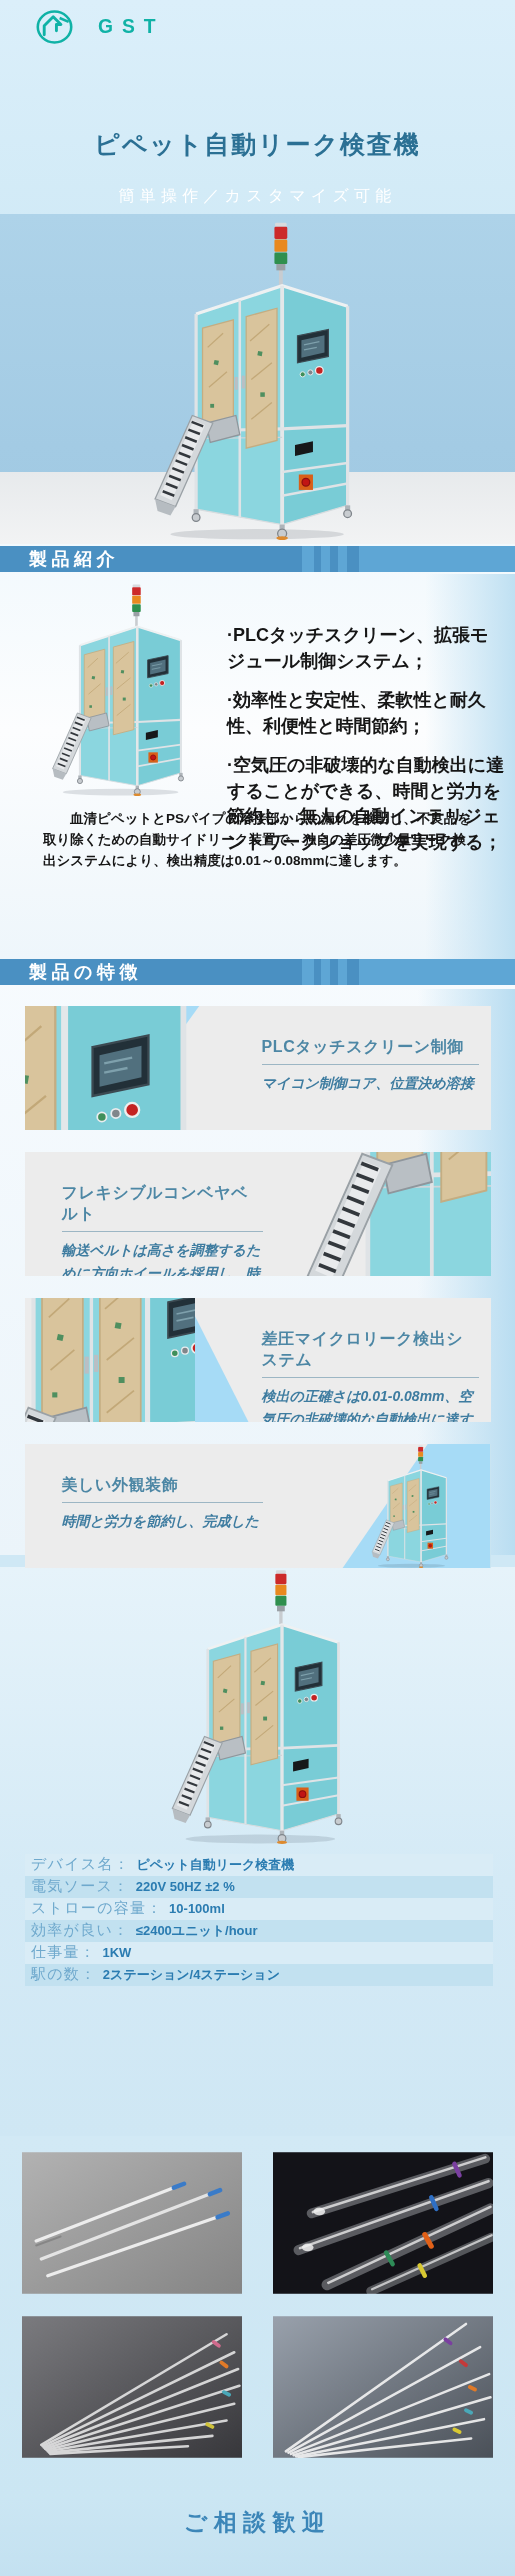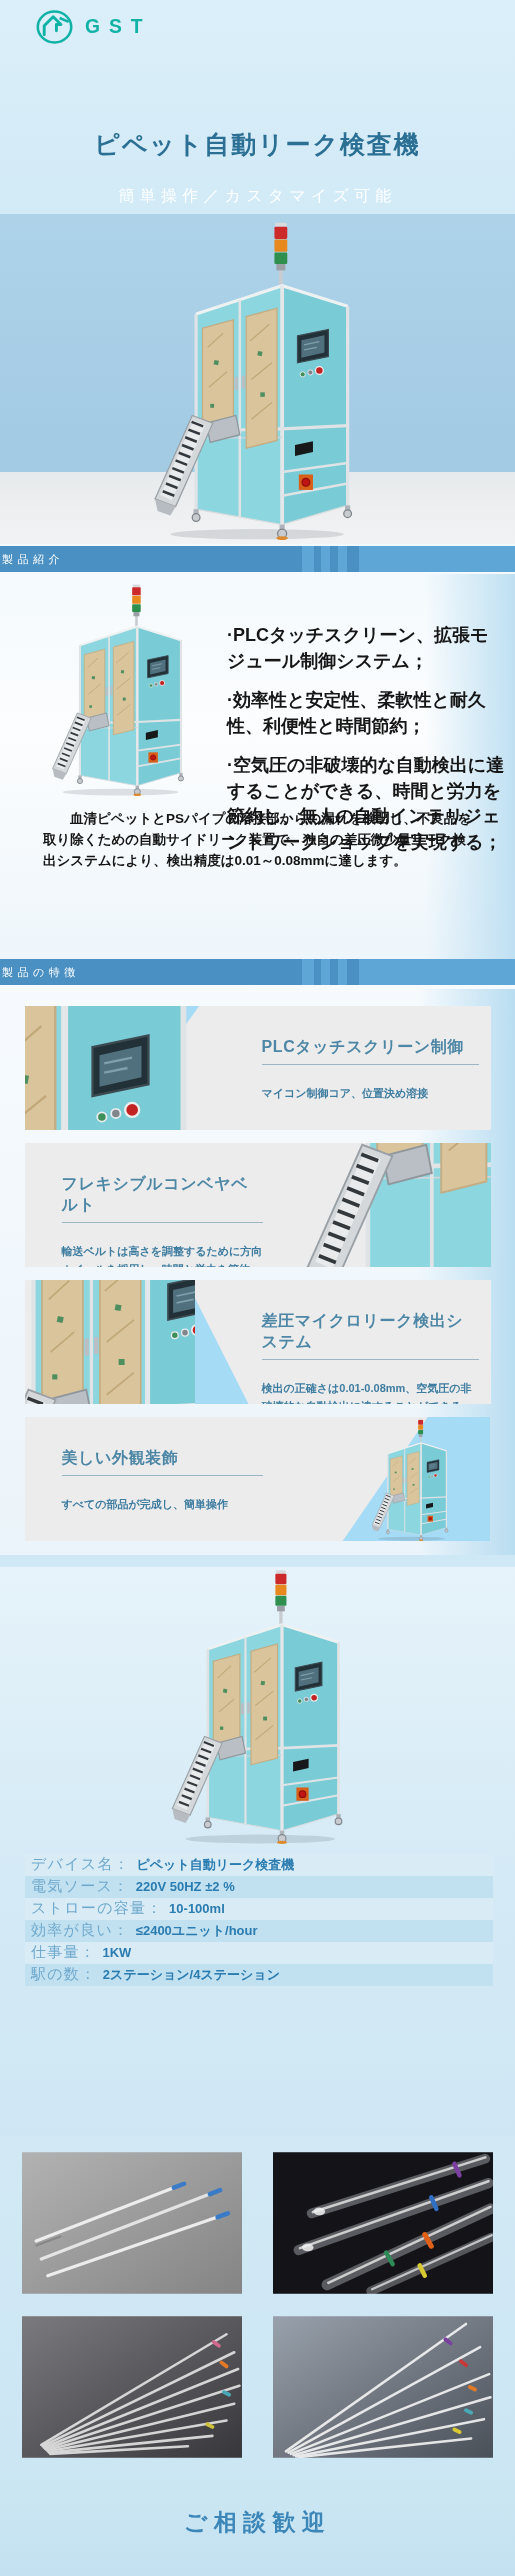--- a/index.html
+++ b/index.html
@@ -1,76 +1,76 @@
 <!DOCTYPE html>
 <html style="font-size:10.3px"><head>
 <meta charset="utf-8">
 <style>
   html,body{margin:0;padding:0;background:#cfe8f5;}
   .page{position:relative;width:515px;height:2576px;margin:0 auto;overflow:hidden;
         font-family:"Liberation Sans",sans-serif;}
 
   
   .hero{position:relative;height:544px;background:linear-gradient(180deg,#dbeffa 0%,#cde8f5 60%,#c9e5f3 100%);}
-  .logo-row{position:absolute;top:9px;left:35px;display:flex;align-items:center;gap:11px;}
+  .logo-row{position:absolute;top:9px;left:35px;display:flex;align-items:center;gap:24px;}
   .logo-mark{width:39px;height:36px;}
   .logo-text{color:#10b2a6;font-size:19.3px;font-weight:bold;letter-spacing:9px;}
   .hero-title{position:absolute;top:128px;left:0;width:100%;text-align:center;
               color:#2b7094;font-size:25px;font-weight:bold;letter-spacing:1.9px;}
   .hero-sub{position:absolute;top:186px;left:0;width:100%;text-align:center;
             color:#ffffff;font-size:16px;letter-spacing:5.2px;font-weight:500;}
   .hero-photo{position:absolute;top:214px;left:0;right:0;height:330px;
               background:linear-gradient(180deg,#aed3e9 0%,#a3cbe4 70%,#a0c9e2 100%);}
   .hero-photo .floor{position:absolute;left:0;right:0;bottom:0;height:72px;
               background:linear-gradient(180deg,#e7eaec 0%,#f2f3f4 100%);}
   .hero-photo svg.machine{position:absolute;left:50%;bottom:3.9px;transform:translateX(-52%);height:321px;}
 
   
   .section-bar{position:relative;height:26px;background:#4a90c2;overflow:hidden;}
-  .bar-label{position:relative;z-index:2;color:#fff;font-size:11px;font-weight:normal;
-             letter-spacing:4.5px;line-height:26px;padding-left:2px;}
+  .bar-label{position:relative;z-index:2;color:#fff;font-size:18px;font-weight:bold;
+             letter-spacing:4.5px;line-height:26px;padding-left:29px;}
   .bar-decor{position:absolute;top:0;right:0;bottom:0;width:213px;z-index:1;
      background:linear-gradient(90deg,#5ea6d5 0 11.6px,#4a90c2 11.6px 19.3px,#5ea6d5 19.3px 28px,
                 #4a90c2 28px 36px,#5ea6d5 36px 45px,#4a90c2 45px 57px,#5ea6d5 57px 100%);}
 
   
   .intro{position:relative;height:415px;background:linear-gradient(180deg,#f2f9fd 0%,#fcfdfe 45%,#eef6fb 100%);padding-top:1.9px;box-sizing:border-box;}
   .intro::after{content:"";position:absolute;top:30px;right:0;bottom:0;width:90px;z-index:0;
      background:linear-gradient(90deg,rgba(190,224,243,0),#bfe0f2);pointer-events:none;}
   .intro-flex{position:relative;z-index:1;display:flex;height:227px;box-sizing:border-box;padding:10.3px 5.2px 0 18px;}
   .intro-img{width:200px;flex:none;display:flex;justify-content:center;}
   .intro-img svg{height:214px;}
   .intro-bullets{flex:1;padding:41px 3.9px 0 9px;color:#161616;font-size:18px;font-weight:bold;line-height:1.42;}
   .intro-bullets .bullet{margin-bottom:14px;}
   .intro-para{position:relative;z-index:1;margin:10.3px 39px 0 43px;color:#161616;
               font-size:13.5px;font-weight:bold;line-height:1.55;text-indent:2em;}
 
   
   .features{position:relative;height:596px;background:linear-gradient(180deg,#f7fbfe 0%,#ebf4fa 100%);}
   .features::after{content:"";position:absolute;top:30px;right:0;bottom:0;width:97px;z-index:0;
      background:linear-gradient(90deg,rgba(190,224,243,0),#b9ddf1);pointer-events:none;}
-  .cards{position:relative;z-index:1;padding-top:21px;display:flex;flex-direction:column;gap:13px;align-items:center;}
+  .cards{position:relative;z-index:1;padding-top:21px;display:flex;flex-direction:column;gap:22px;align-items:center;}
   .card{width:466px;height:124px;background:#ececec;display:flex;overflow:hidden;}
   .card.rev{flex-direction:row-reverse;}
   .card-img{position:relative;width:224px;height:100%;flex:none;overflow:hidden;}
   .card-img .wedge{position:absolute;inset:0;background:#a6dbf6;}
   .card-img svg{position:absolute;top:0;height:100%;}
   .c1 .wedge{clip-path:polygon(50% 0,78% 0,38% 100%,12% 100%);}
   .c1 svg{left:0;width:78%;}
   .c2 .wedge{clip-path:polygon(50% 100%,74% 0,100% 0,100% 100%);}
   .c2 svg{right:0;width:84%;}
   .c3 .wedge{clip-path:polygon(55% 0,72% 0,100% 100%,42% 100%);}
   .c3 svg{left:0;width:76%;}
   .c4 .wedge{clip-path:polygon(34% 100%,72% 0,100% 0,100% 100%);}
   .c4 svg{right:6%;width:60%;}
   .feat-text{flex:1;padding:31px 11.6px 0 13px;}
   .card.rev .feat-text{padding-left:37px;padding-right:3.9px;}
   .feat-title{color:#4d87a5;font-size:16px;font-weight:bold;letter-spacing:0.6px;
               padding-bottom:5.8px;border-bottom:1.9px solid #9cb6c4;}
-  .feat-desc{margin-top:19px;color:#3e7ca0;font-size:11px;font-weight:bold;line-height:1.68;}
+  .feat-desc{margin-top:7px;color:#3e7ca0;font-size:14px;font-weight:bold;line-height:1.68;font-style:italic;}
 
   
   .params{position:relative;height:569px;background:linear-gradient(180deg,#e6f3fa 0%,#d4eaf6 55%,#cfe7f4 100%);}
   .params-machine{display:block;margin:11.6px auto 0;height:277px;}
   .param-table{margin:10.3px 0 0 24.5px;width:468px;}
   .param-row{display:flex;align-items:center;height:22px;padding-left:6.4px;box-sizing:border-box;}
   .param-row.odd{background:#d9ecf6;}
   .param-row.even{background:#c2e1f0;}
   .param-label{color:#6fa9cd;font-size:15px;letter-spacing:1.3px;white-space:nowrap;}
   .param-value{color:#2b7cb1;font-size:13px;font-weight:bold;margin-left:6.4px;white-space:nowrap;}
@@ -272,21 +272,21 @@
 
       <div class="card rev">
         <div class="card-img c4">
           <div class="wedge"></div>
           <svg viewBox="0 0 320 500" preserveAspectRatio="xMidYMax meet">
               <use href="#machine"></use>
             </svg>
         </div>
         <div class="feat-text">
           <div class="feat-title">美しい外観装飾</div>
-          <div class="feat-desc">すべての部品が完成し、簡単操作</div>
+          <div class="feat-desc">時間と労力を節約し、完成した</div>
         </div>
       </div>
 
     </div>
   </div>
 
   <div class="params">
     <svg class="params-machine" viewBox="0 0 320 500">
         <use href="#machine"></use>
       </svg>

